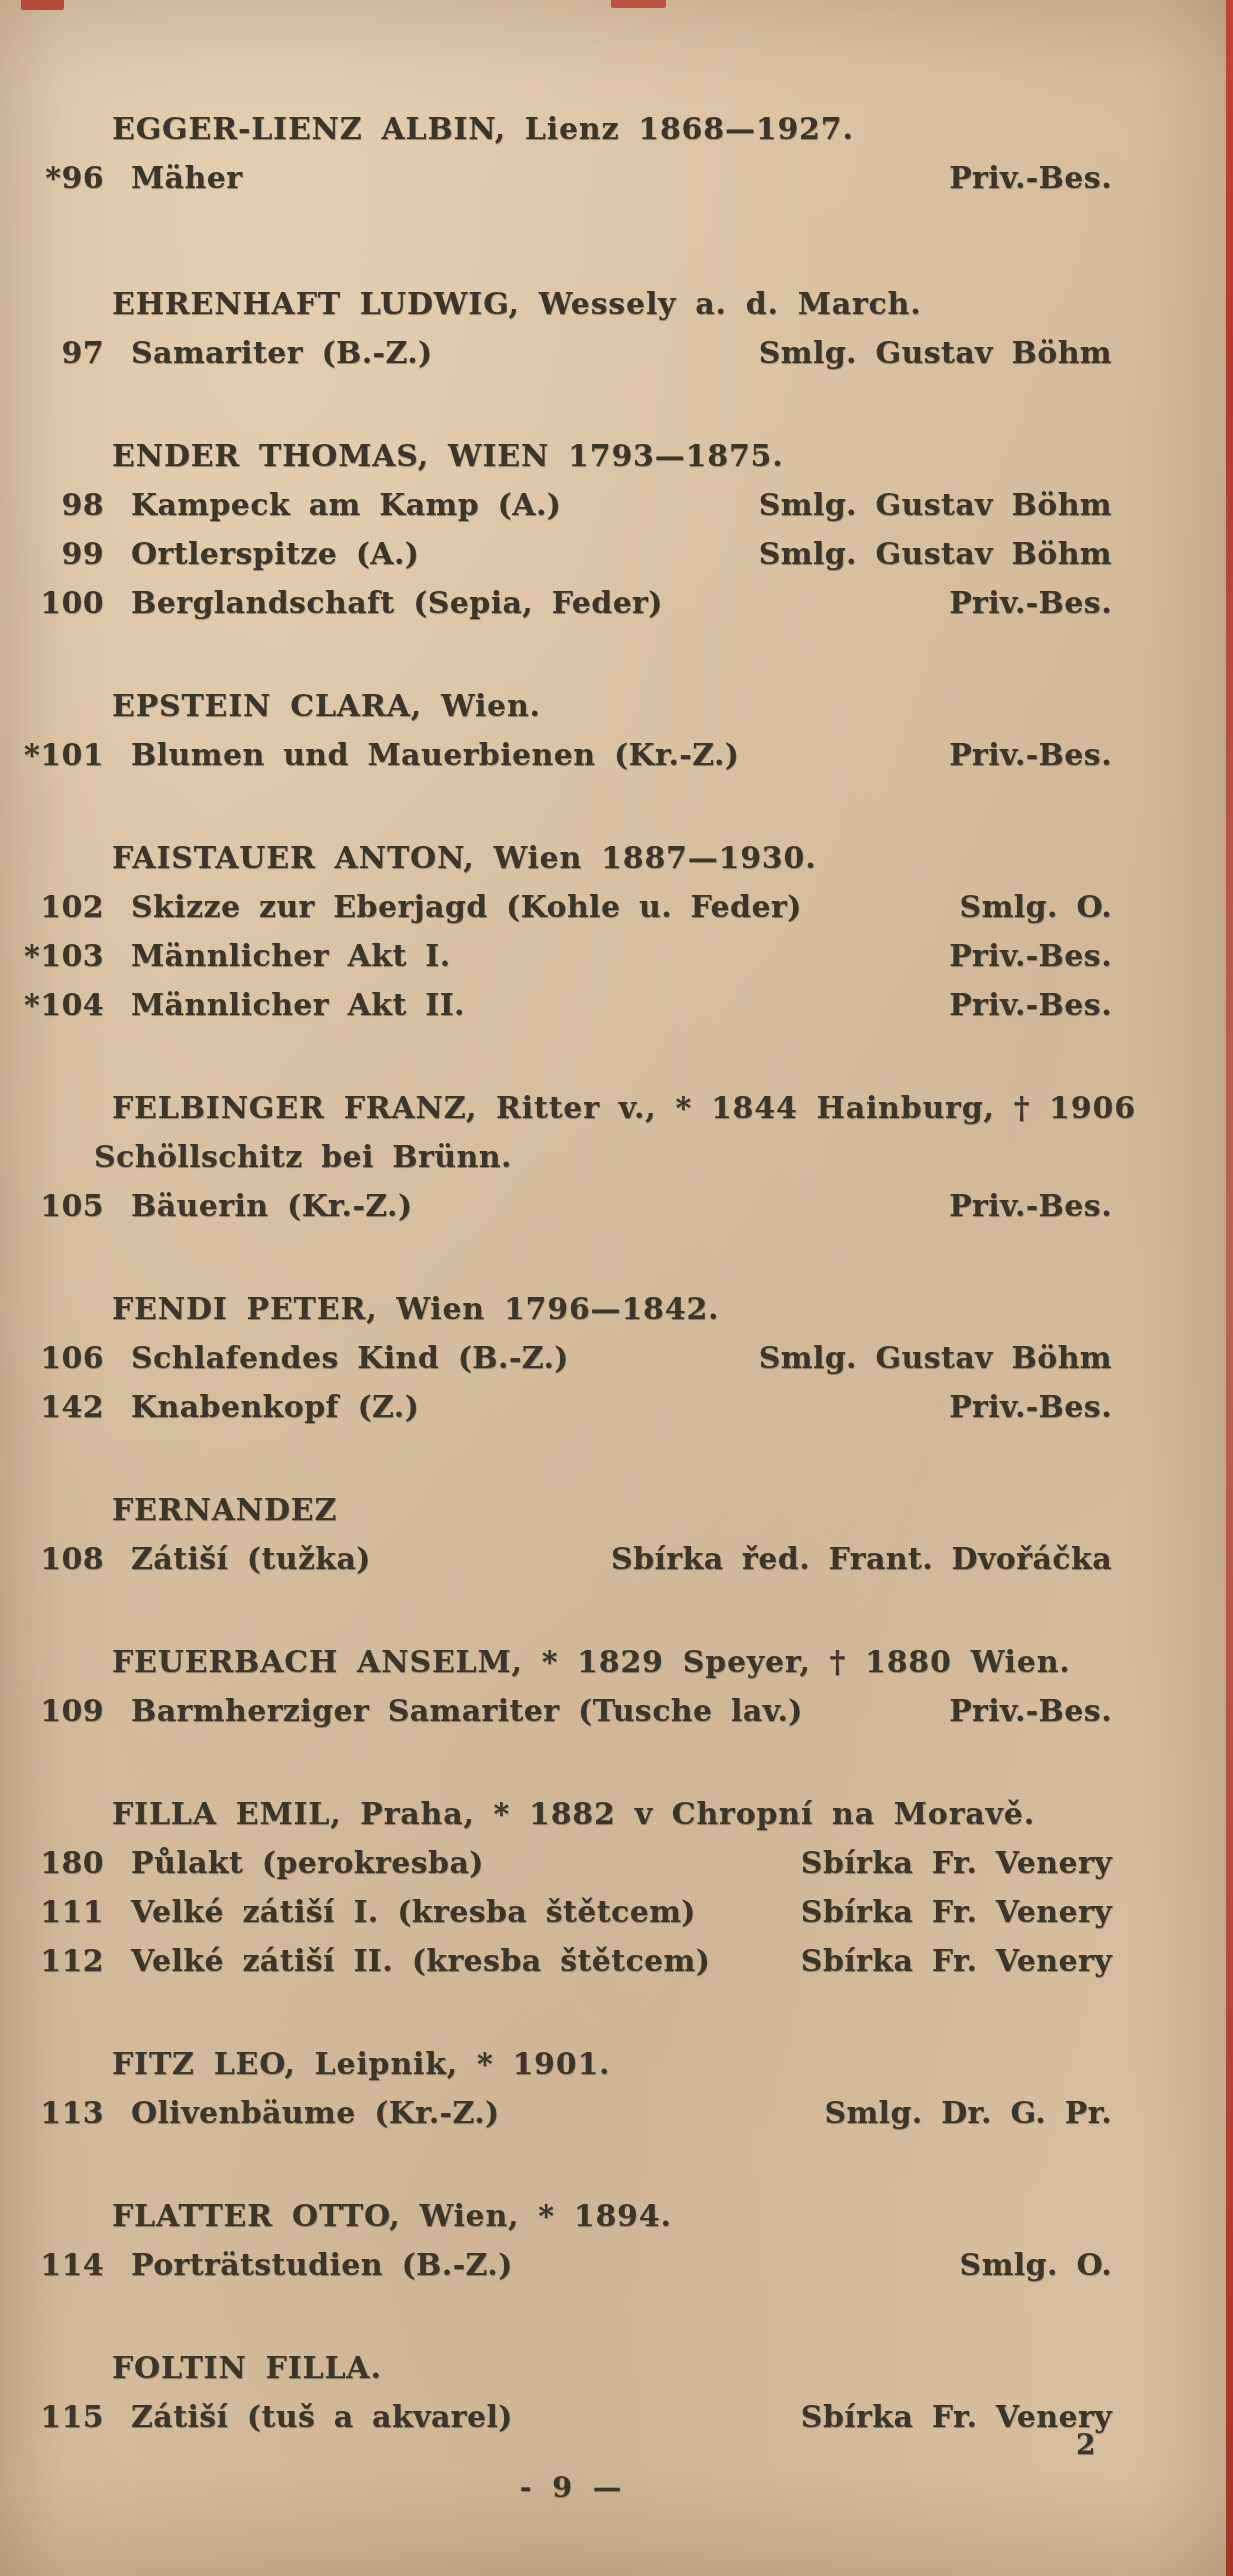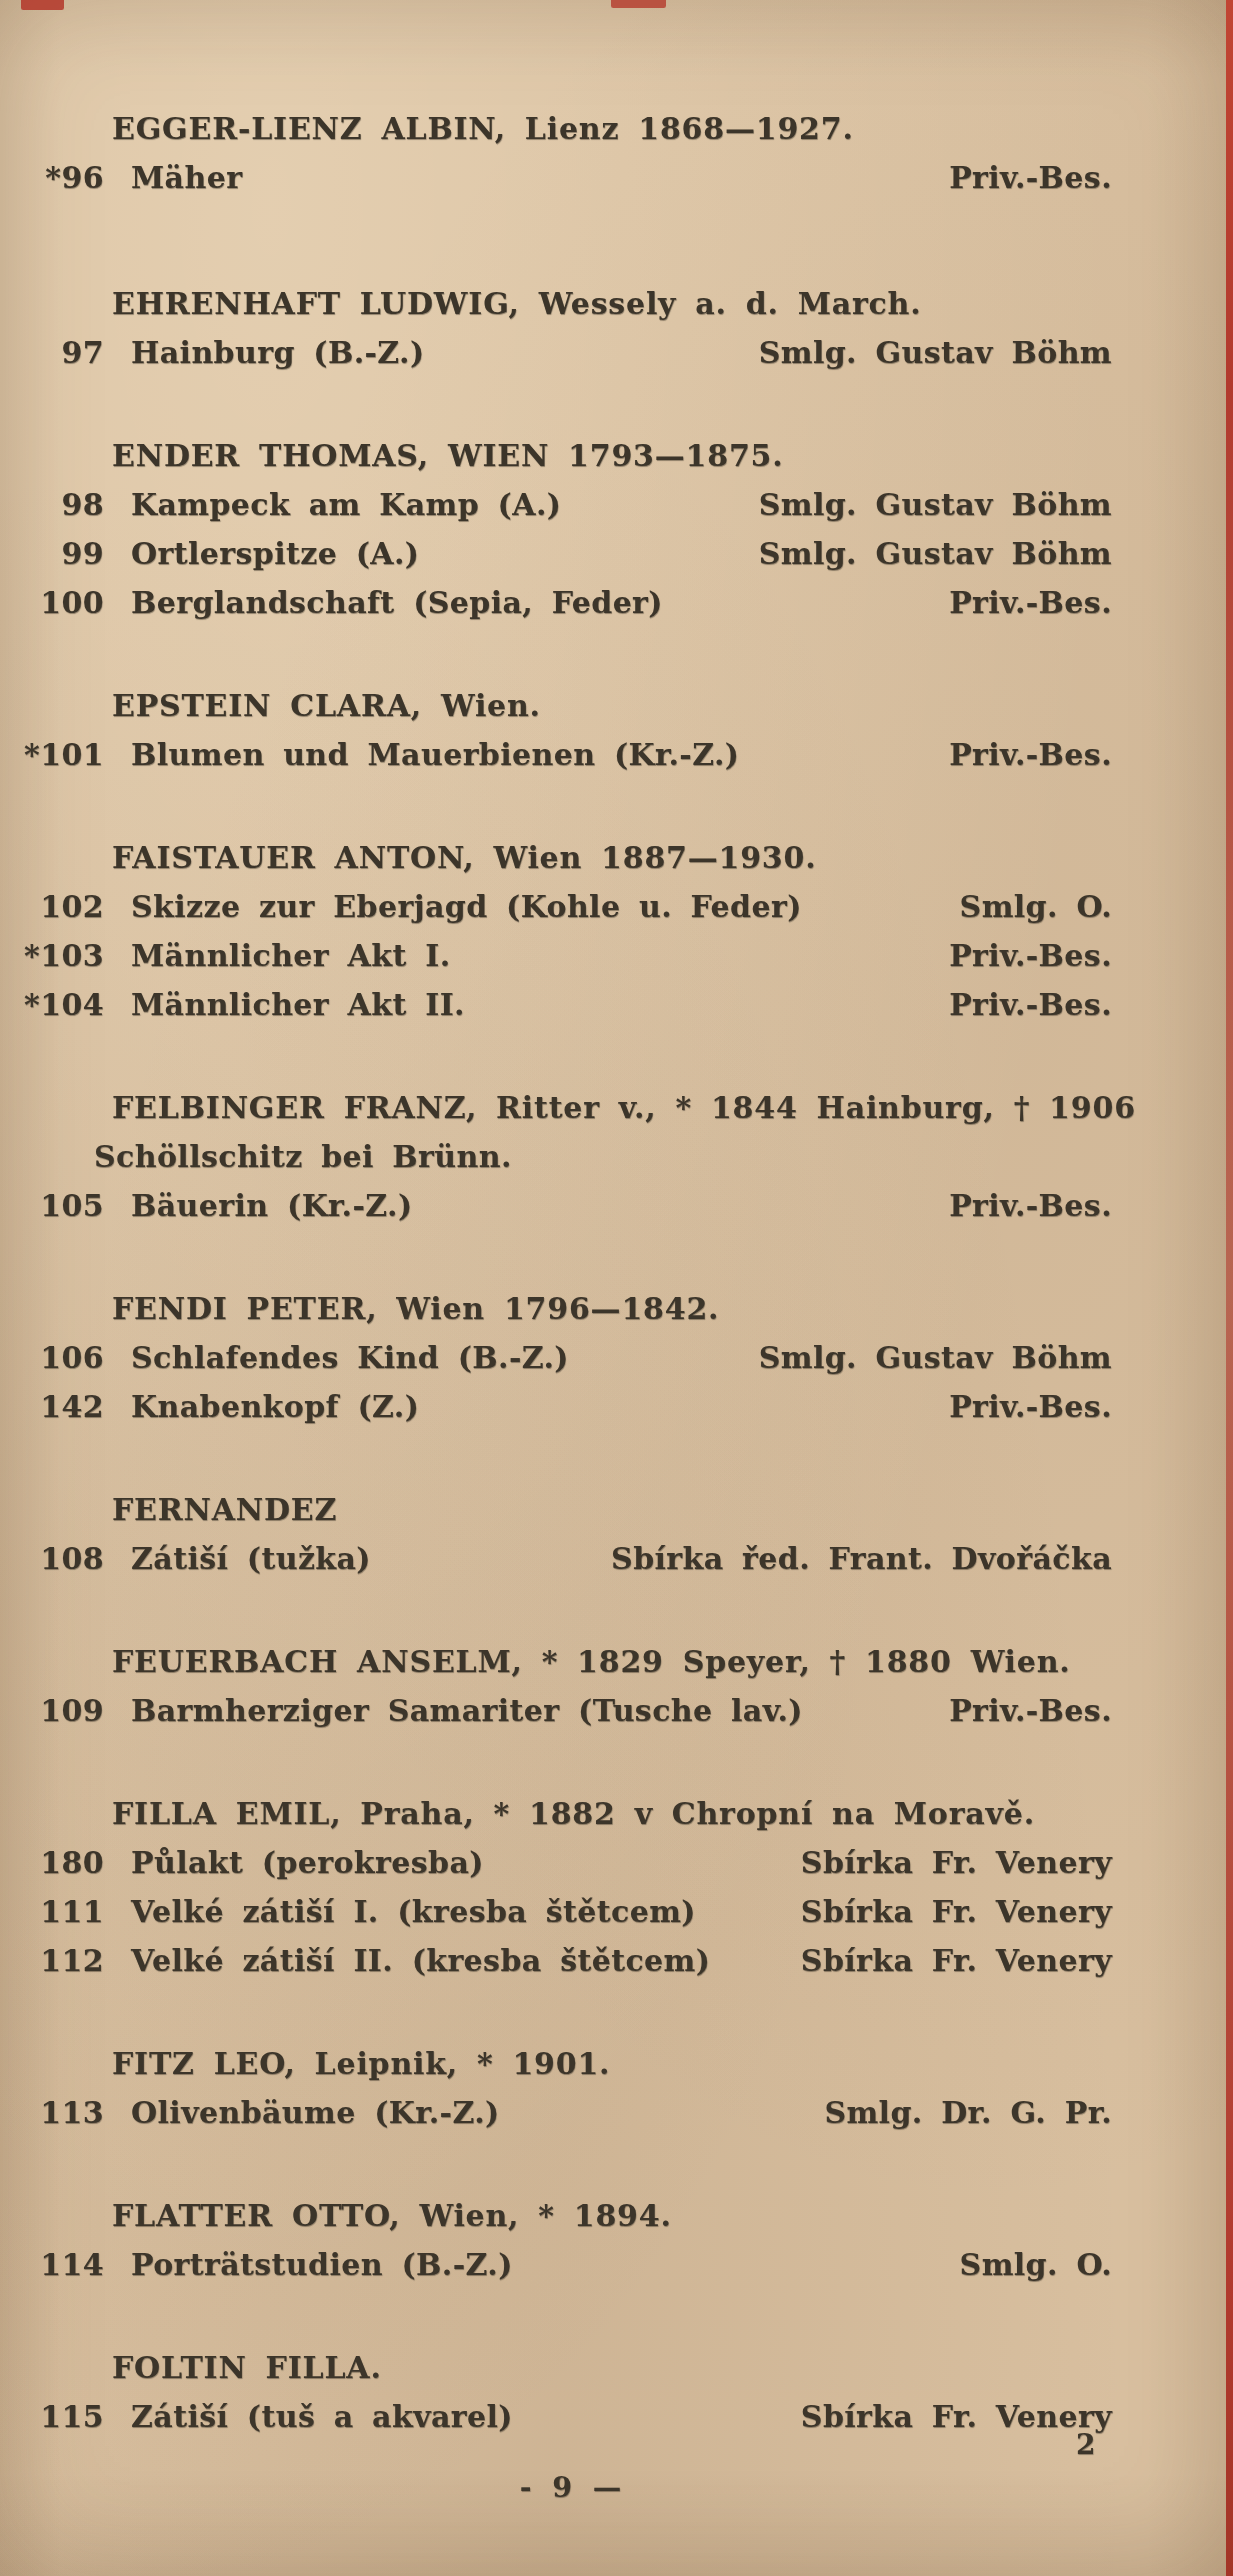--- a/index.html
+++ b/index.html
@@ -85,21 +85,21 @@
       <span class="no">*96</span>
       <span class="ttl">Mäher</span>
       <span class="own">Priv.-Bes.</span>
     </div>
   </section>
 
   <section class="entry">
     <h2 class="hdr">EHRENHAFT LUDWIG, Wessely a. d. March.</h2>
     <div class="row">
       <span class="no">97</span>
-      <span class="ttl">Hainburg (B.-Z.)</span>
+      <span class="ttl">Samariter (B.-Z.)</span>
       <span class="own">Smlg. Gustav Böhm</span>
     </div>
   </section>
 
   <section class="entry">
     <h2 class="hdr">ENDER THOMAS, WIEN 1793—1875.</h2>
     <div class="row">
       <span class="no">98</span>
       <span class="ttl">Kampeck am Kamp (A.)</span>
       <span class="own">Smlg. Gustav Böhm</span>

